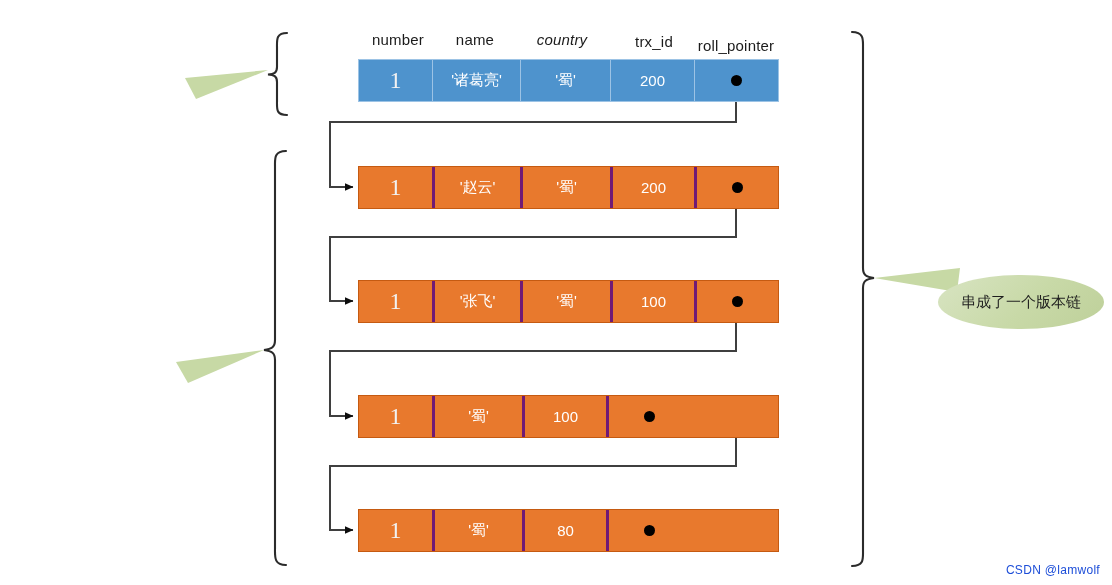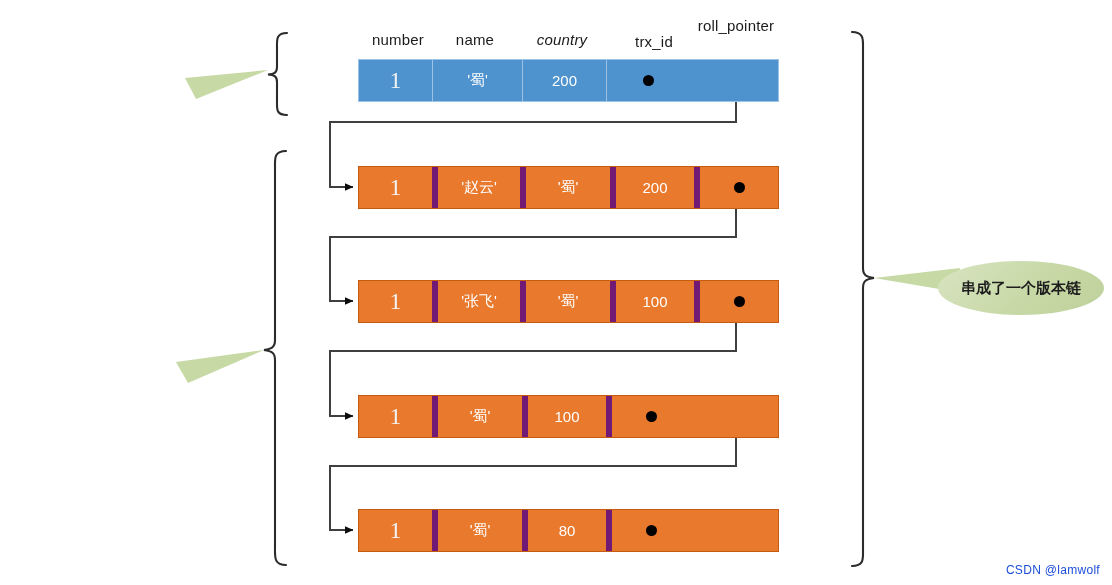--- a/index.html
+++ b/index.html
@@ -59,21 +59,21 @@
     box-sizing: border-box;
     display: flex;
     align-items: center;
     justify-content: center;
     color: #ffffff;
     font-size: 15px;
     position: relative;
     overflow: hidden;
   }
   .rec-row.blue .cell + .cell { border-left: 1px solid #9cc3e5; }
-  .rec-row.orange .cell + .cell { border-left: 6px solid #701a75; }
+  .rec-row.orange .cell + .cell { border-left: 3px solid #701a75; }
 
   .c-number   { width: 73px; }
   .c-name     { width: 88px; }
   .c-country  { width: 90px; }
   .c-trx      { width: 84px; }
   .c-roll     { width: 84px; }
 
   .cell.num-big {
     font-size: 24px;
     font-weight: 300;
@@ -152,24 +152,25 @@
 
     <path d="M185,78 L268,70 L196,99 Z" fill="#c7d9a5"></path>
     <path d="M176,362 L264,350 L188,383 Z" fill="#c7d9a5"></path>
     <path d="M960,268 L874,278 L957,292 Z" fill="#c7d9a5"></path>
   </svg>
 
   <div class="col-head" style="left:398px; top:31px;">number</div>
   <div class="col-head" style="left:475px; top:31px;">name</div>
   <div class="col-head" style="left:562px; top:31px;font-style:italic;">country</div>
   <div class="col-head" style="left:654px; top:33px;">trx_id</div>
-  <div class="col-head" style="left:736px; top:17px;">roll_pointer</div>
+  <div class="col-head" style="left:736px; top:37px;">roll_pointer</div>
 
   <div class="rec-row blue" style="top:59px;">
     <div class="cell c-number num-big">1</div>
+    <div class="cell c-name">'诸葛亮'</div>
     <div class="cell c-country">'蜀'</div>
     <div class="cell c-trx">200</div>
     <div class="cell c-roll">
       <span class="dot"></span>
     </div>
   </div>
 
   <div class="rec-row orange" style="top:166px;">
     <div class="cell c-number num-big">1</div>
     <div class="cell c-name">'赵云'</div>
@@ -203,19 +204,19 @@
     <div class="cell c-number num-big">1</div>
     <div class="cell c-country">'蜀'</div>
     <div class="cell c-trx">80</div>
     <div class="cell c-roll">
       <span class="dot"></span>
     </div>
   </div>
 
 
 
-  <div class="callout" style="left:938px; top:261px; width:166px; height:54px;font-weight:bold;">
+  <div class="callout" style="left:938px; top:275px; width:166px; height:54px;">
     <div class="bubble" style="width:166px; height:54px;">串成了一个版本链</div>
   </div>
 
   <div class="watermark">CSDN @lamwolf</div>
 
 </div>
 
 </body></html>

